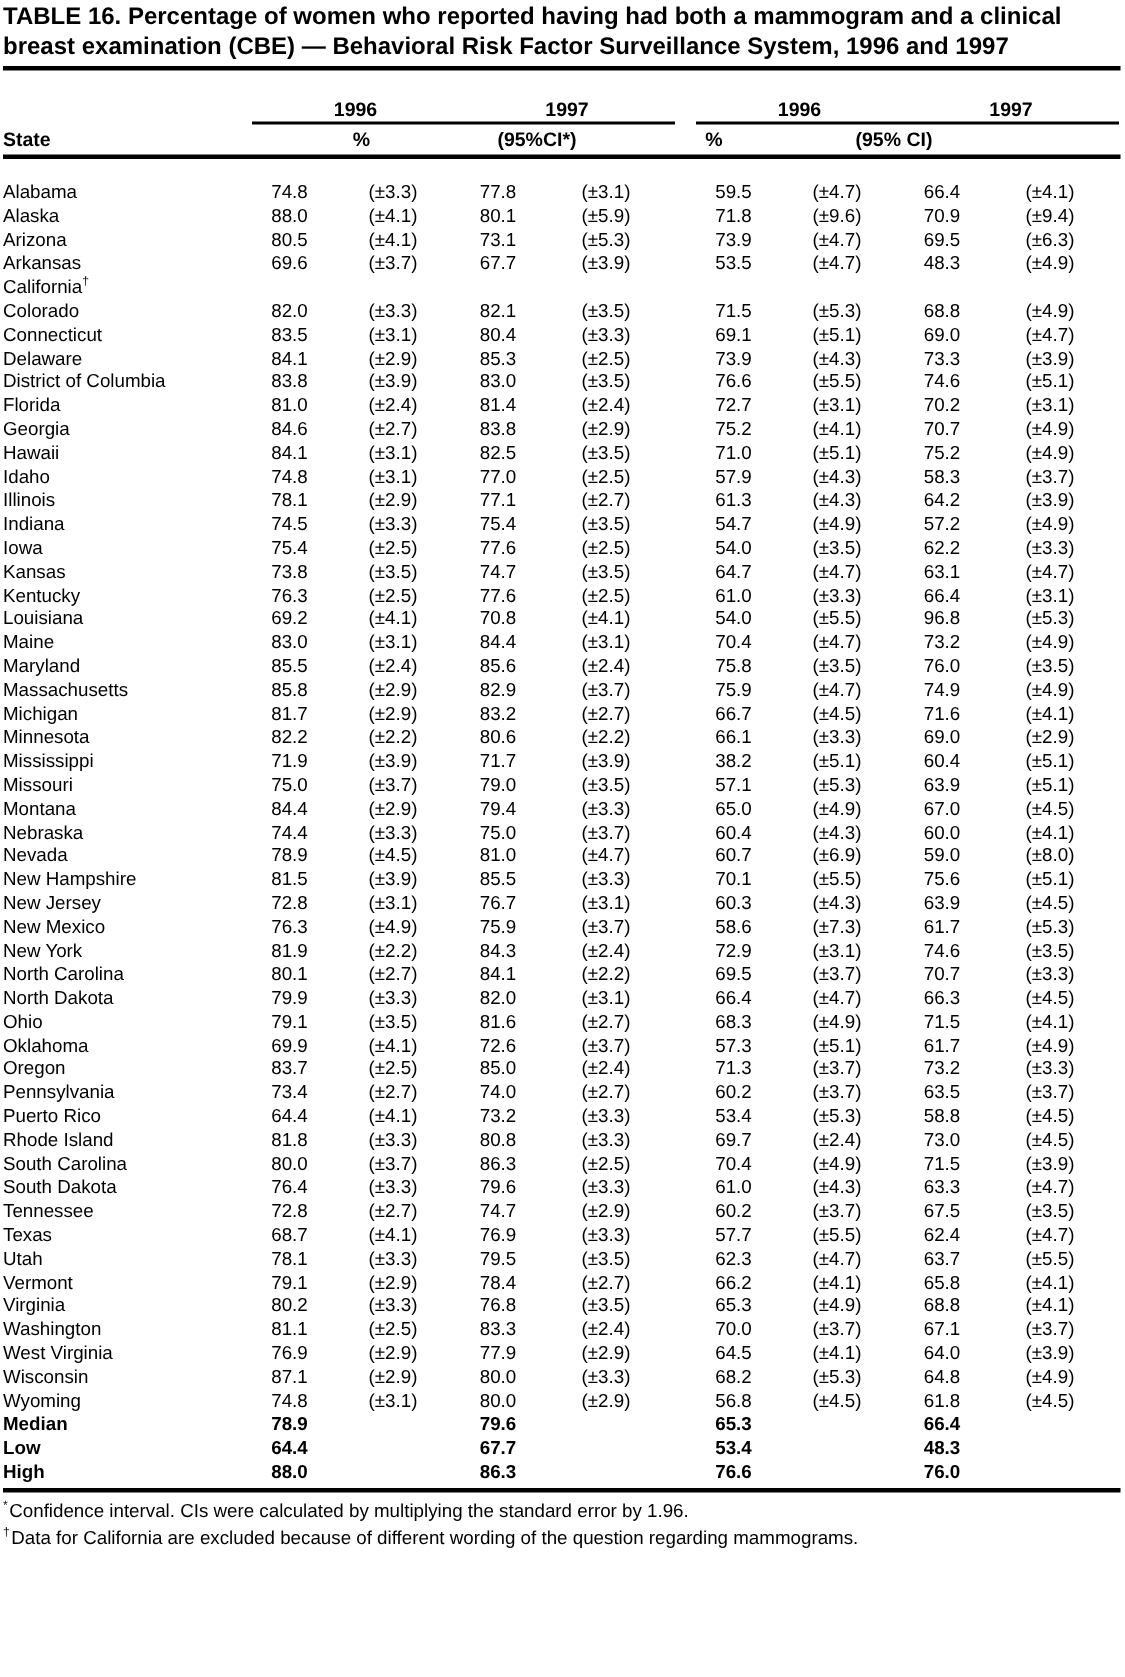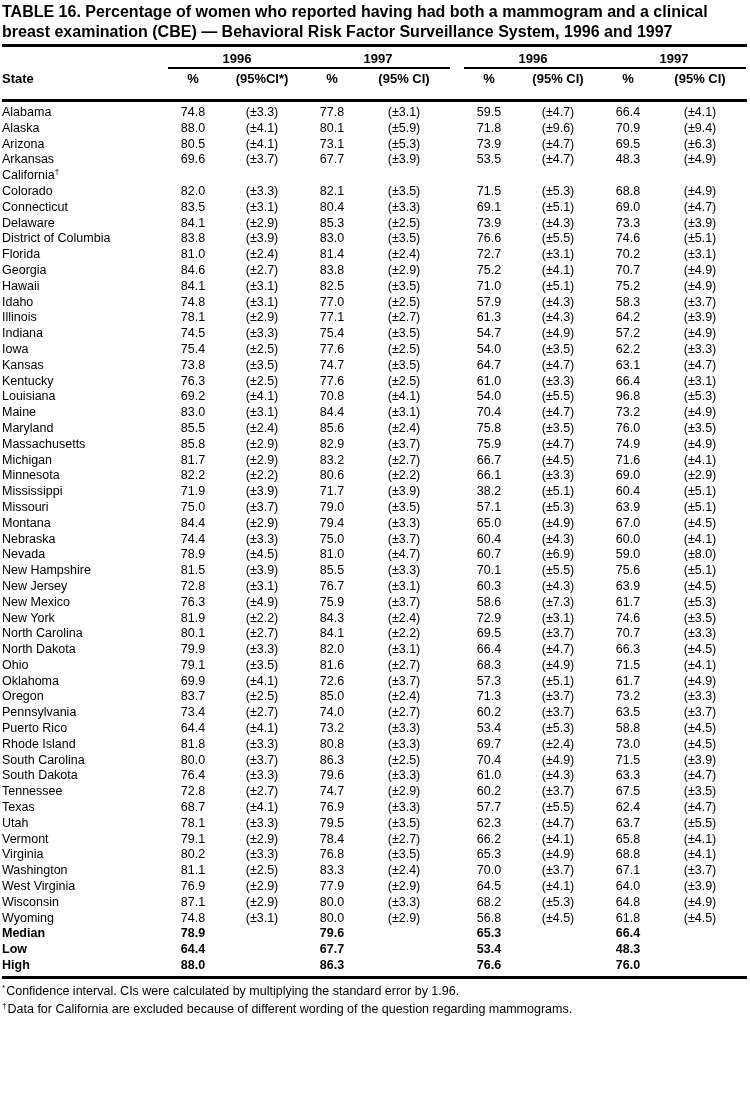--- a/index.html
+++ b/index.html
@@ -27,37 +27,37 @@
     display:grid;
     grid-template-columns:166px 282px 14px 282px;
     align-items:end;
   }
   .group-title{
     text-align:center;font-weight:bold;font-size:13px;line-height:16px;
   }
   .hdr-years{
     display:grid;
     grid-template-columns:166px 282px 14px 282px;
-    margin-top:0;
+    margin-top:14px;
   }
   .year-block{
     display:grid;grid-template-columns:138px 144px;
     border-bottom:2px solid #000;padding-bottom:1px;
   }
   .year{text-align:center;font-weight:bold;font-size:13px;}
-  .hdr-cols{padding:2px 0 13px 0;}
+  .hdr-cols{padding:2px 0 3px 0;gap:48px;}
   .hcell{font-weight:bold;font-size:13px;text-align:center;}
   .hcell.state-label{text-align:left;}
   
   .trow{line-height:15.8px;font-size:12.5px;}
   .cell{text-align:center;white-space:nowrap;}
   .cell.state{text-align:left;}
   .trow.bold .cell{font-weight:bold;}
   sup{font-size:0.65em;vertical-align:super;line-height:0;}
-  .tbody{padding-top:3px;}
+  .tbody{padding-top:3px;margin-top:12px;}
   .bottom-rule{margin-top:2px;}
   .footnotes{margin-top:3px;font-size:12.5px;line-height:18px;}
   .footnote sup{margin-right:1px;}
 </style>
 </head>
 <body>
 
 <div>
 
   <div class="title">TABLE 16. Percentage of women who reported having had both a mammogram and a clinical breast examination (CBE) — Behavioral Risk Factor Surveillance System, 1996 and 1997</div>

